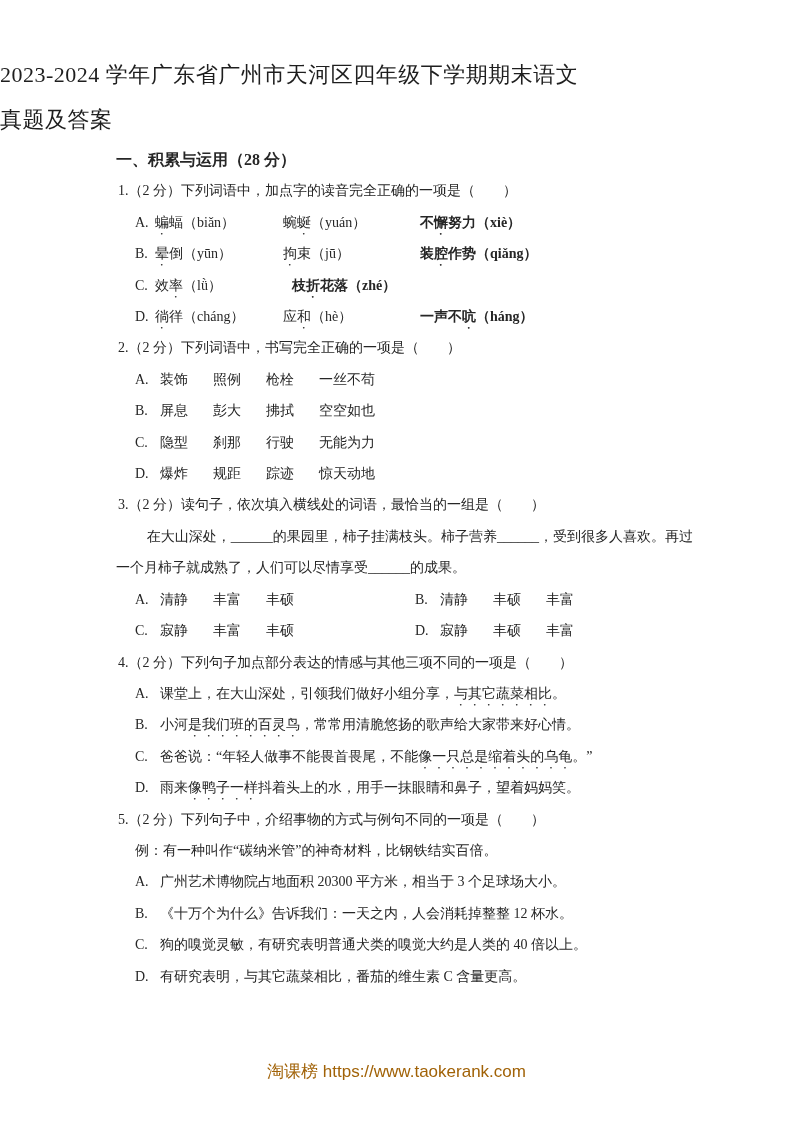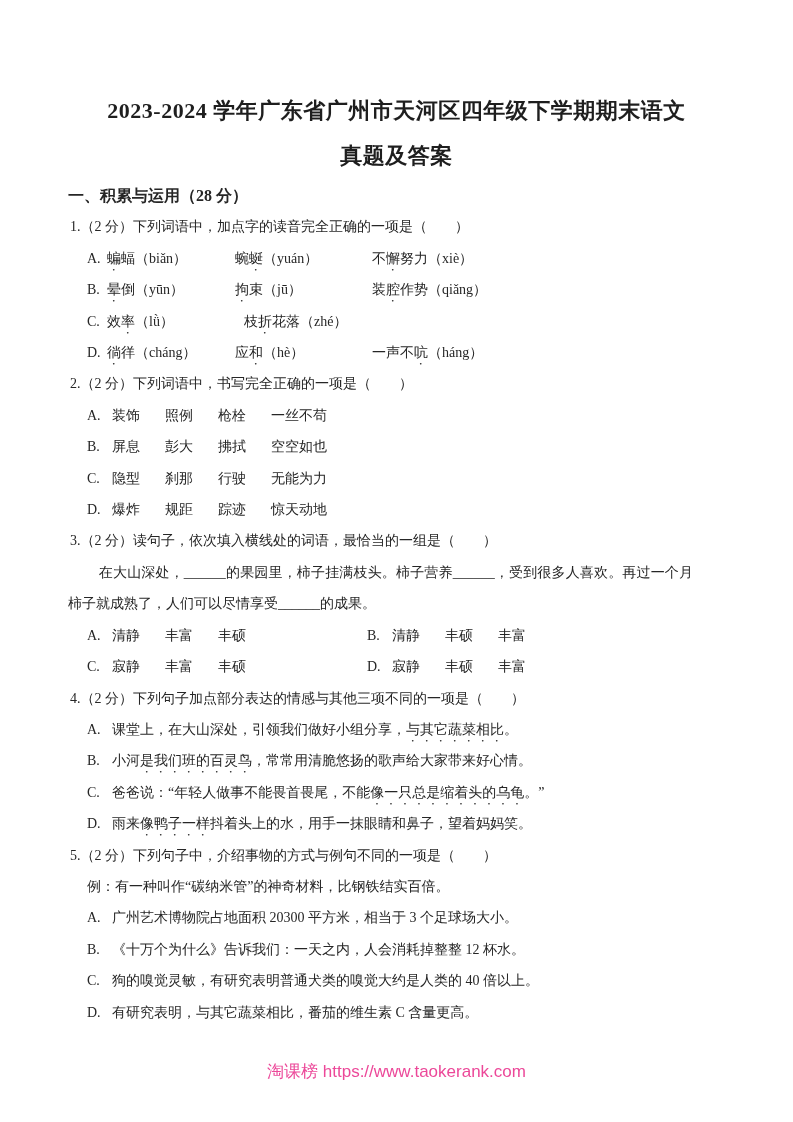--- a/index.html
+++ b/index.html
@@ -2,35 +2,35 @@
 <html lang="zh"><head>
 <meta charset="utf-8">
 <style>
   html,body{margin:0;padding:0;background:#ffffff;}
   .page{
     width:793px;height:1122px;position:relative;background:#ffffff;
     font-family:"Liberation Serif","DejaVu Serif",serif;
     color:#262626;overflow:hidden;
   }
   .title{
-    padding-top:88px;text-align:center;
-    font-size:22px;font-weight:700;line-height:45px;color:#1e1e1e;
+    padding-top:52px;
+    font-size:22px;font-weight:400;line-height:45px;color:#1e1e1e;
     letter-spacing:.5px;
   }
-  .content{padding:0 100px 0 68px;}
+  .content{padding:0 100px 0 116px;}
   .heading{margin-top:2px;font-size:16px;font-weight:700;line-height:31.4px;}
   .line{font-size:14px;line-height:31.4px;white-space:nowrap;}
   .stem{margin-left:2px;}
   .opt{margin-left:19px;display:flex;}
   .lbl{flex:0 0 25px;}
   
   .q1 .lbl{flex:0 0 20px;}
   .q1 .c1{flex:0 0 128px;}
   .q1 .c2{flex:0 0 137px;}
-  .q1 .c3{flex:1;}
+  .q1 .c3{flex:1;font-weight:bold;}
   
   .words .w + .w{margin-left:25px;}
   
   .passage{
     font-size:14px;line-height:31.4px;text-indent:2.2em;
     text-align:justify;white-space:normal;
   }
   
   .row2{display:flex;margin-left:19px;}
   .row2 .cell{display:flex;flex:0 0 280px;}
@@ -38,21 +38,21 @@
   
   .dot, [data-bind-rich] .dot{
     -webkit-text-emphasis:filled dot #262626;
     -webkit-text-emphasis-position:under left;
     text-emphasis:filled dot #262626;
     text-emphasis-position:under left;
   }
   .footer{
     position:absolute;left:0;right:0;top:1060px;text-align:center;
     font-family:"Liberation Sans","DejaVu Sans",sans-serif;
-    font-size:17px;color:#ec4899;
+    font-size:17px;color:#a16207;
   }
 </style>
 </head>
 <body>
 
 <div class="page">
 
   <div class="title">
     <div data-bind="page.title_line1">2023-2024 学年广东省广州市天河区四年级下学期期末语文</div>
     <div data-bind="page.title_line2">真题及答案</div>

